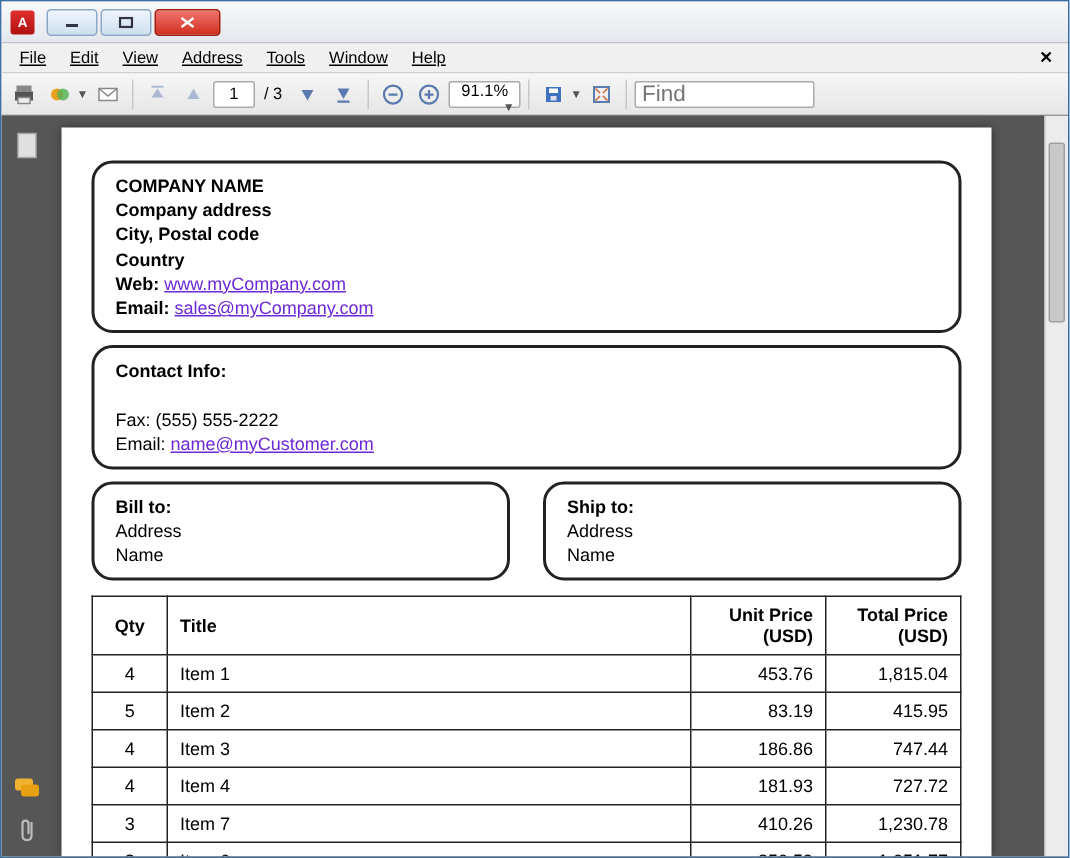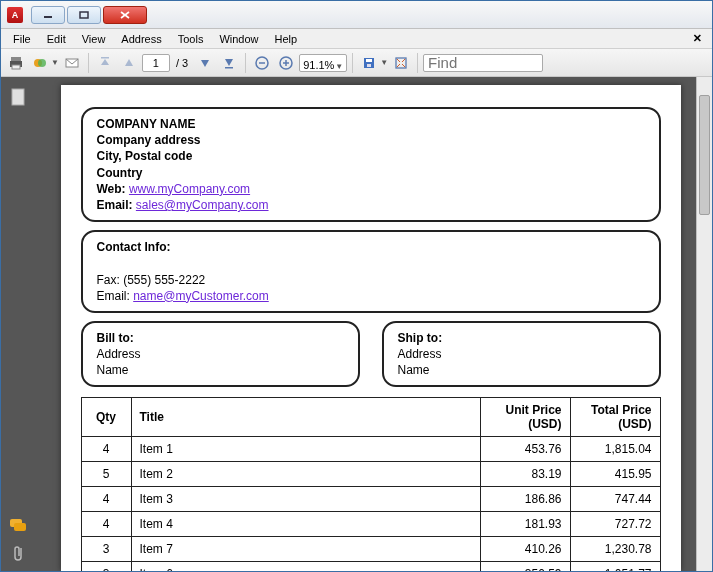--- a/index.html
+++ b/index.html
@@ -51,21 +51,21 @@
   
   .menubar {
     height: 20px;
     display: flex;
     align-items: center;
     padding: 0 4px;
     background: #f0f0f0;
     border-bottom: 1px solid #d0d0d0;
     font-size: 11px;
   }
-  .menubar .menu-item { padding: 2px 8px; cursor: pointer; }
+  .menubar .menu-item { padding: 2px 8px; cursor: pointer; text-decoration: underline; }
   .menubar .menu-close {
     margin-left: auto; padding: 0 6px; font-weight: bold; cursor: pointer;
   }
   
   .toolbar {
     height: 28px;
     background: linear-gradient(to bottom,#f6f6f6,#e6e6e6);
     border-bottom: 1px solid #c8c8c8;
     display: flex;
     align-items: center;
@@ -83,22 +83,22 @@
   }
   .tsep { width: 1px; height: 20px; background: #c8c8c8; margin: 0 3px; }
   .page-input {
     width: 28px; height: 18px; text-align: center;
     border: 1px solid #aaa; border-radius: 2px;
     font-size: 11px;
   }
   .zoom-box {
     width: 48px; height: 18px;
     border: 1px solid #aaa; border-radius: 2px;
-    display: flex; align-items: flex-end; padding: 0 3px;
-    font-size: 11px; background: #fff;
+    display: flex; align-items: center; padding: 0 3px;
+    font-size: 11px; background: #fff; flex-direction: column;
   }
   .zoom-dd { font-size: 8px; margin-left: auto; color: #555; }
   .find-box {
     width: 120px; height: 18px;
     border: 1px solid #aaa; border-radius: 2px;
     font-size: 15px; padding: 0 4px;
     color: #888; background: #fff;
   }
   
   .main {
@@ -123,21 +123,21 @@
     cursor: pointer;
     font-size: 14px;
   }
   .side-spacer { flex: 1; }
   .docwrap {
     flex: 1;
     background: #565656;
     position: relative;
     overflow: hidden;
     display: flex;
-    justify-content: center;
+    justify-content: flex-start;
     padding: 8px 12px 0 6px;
   }
   .vscroll {
     position: absolute; right: 0; top: 0; bottom: 0;
     width: 16px; background: #ececec;
     border-left: 1px solid #c0c0c0;
   }
   .vscroll .thumb {
     position: absolute; left: 2px; right: 2px;
     top: 18px; height: 120px;

